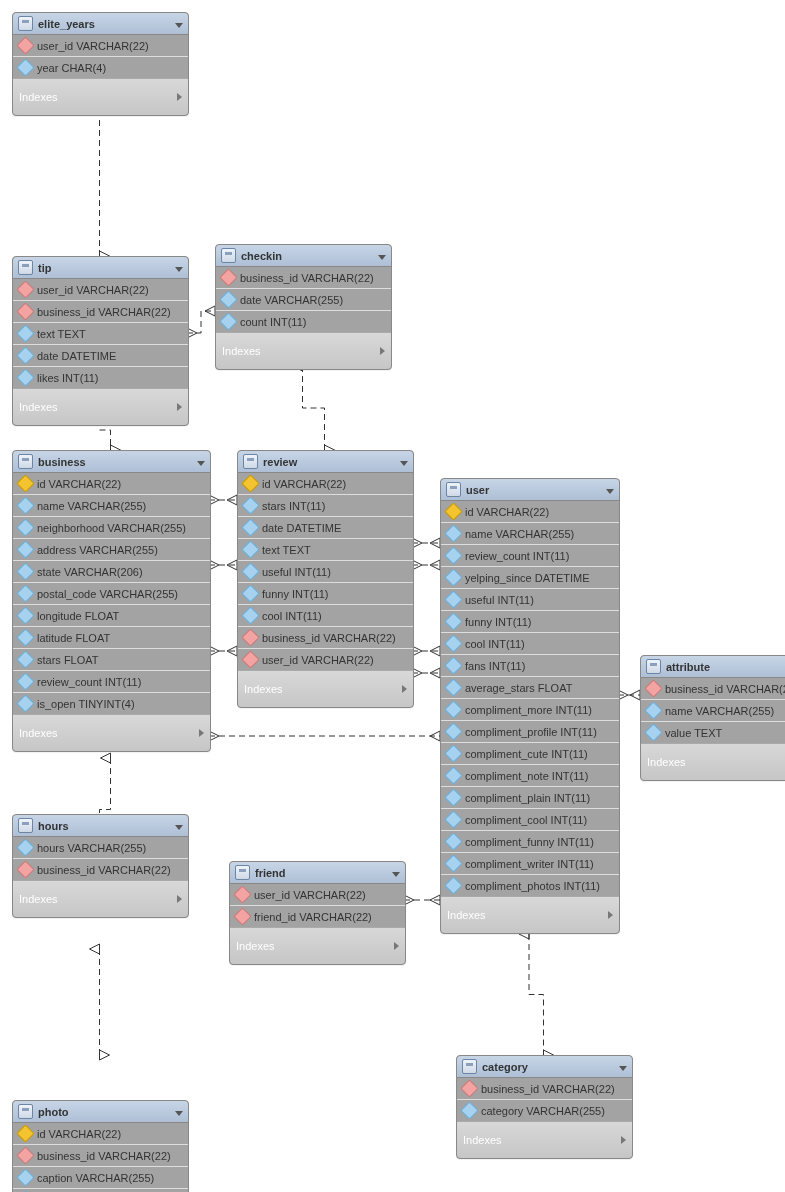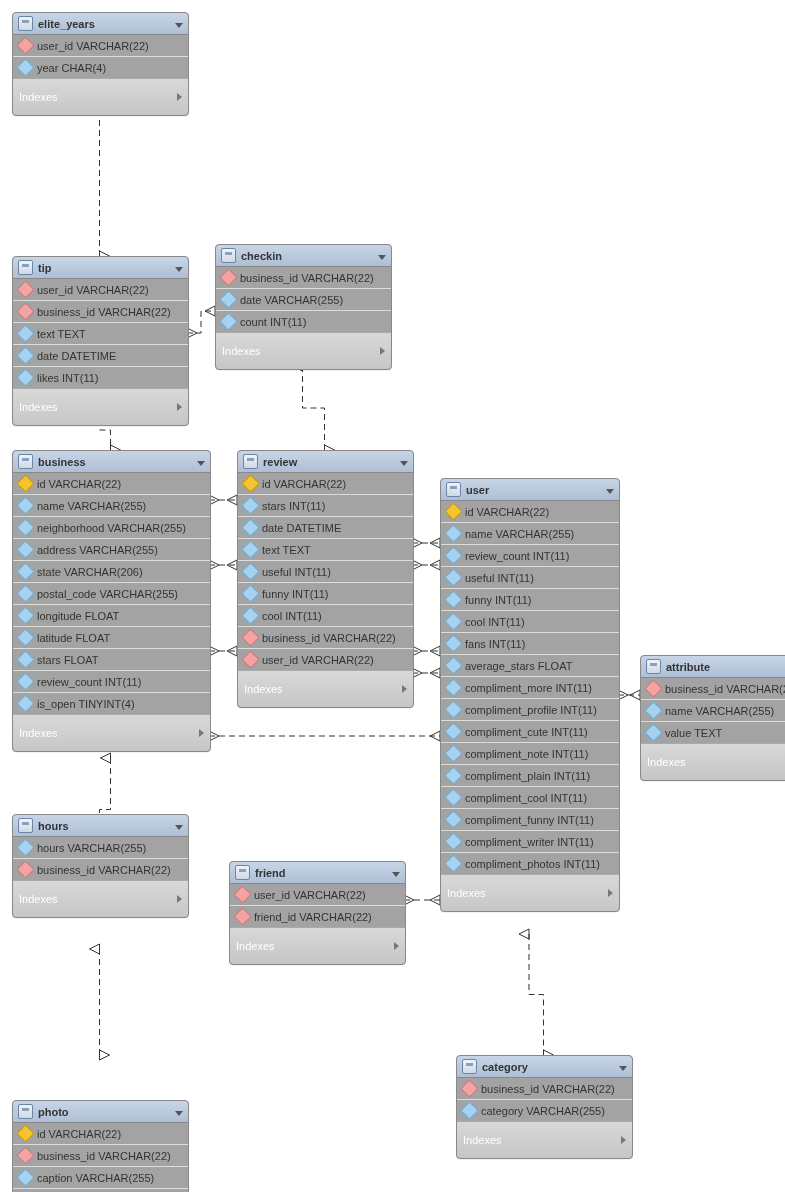--- a/index.html
+++ b/index.html
@@ -263,20 +263,24 @@
         <div class="row">
           <span class="marker af"></span>
           <span>name VARCHAR(255)</span>
         </div>
         <div class="row">
           <span class="marker af"></span>
           <span>review_count INT(11)</span>
         </div>
         <div class="row">
           <span class="marker af"></span>
+          <span>yelping_since DATETIME</span>
+        </div>
+        <div class="row">
+          <span class="marker af"></span>
           <span>useful INT(11)</span>
         </div>
         <div class="row">
           <span class="marker af"></span>
           <span>funny INT(11)</span>
         </div>
         <div class="row">
           <span class="marker af"></span>
           <span>cool INT(11)</span>
         </div>

